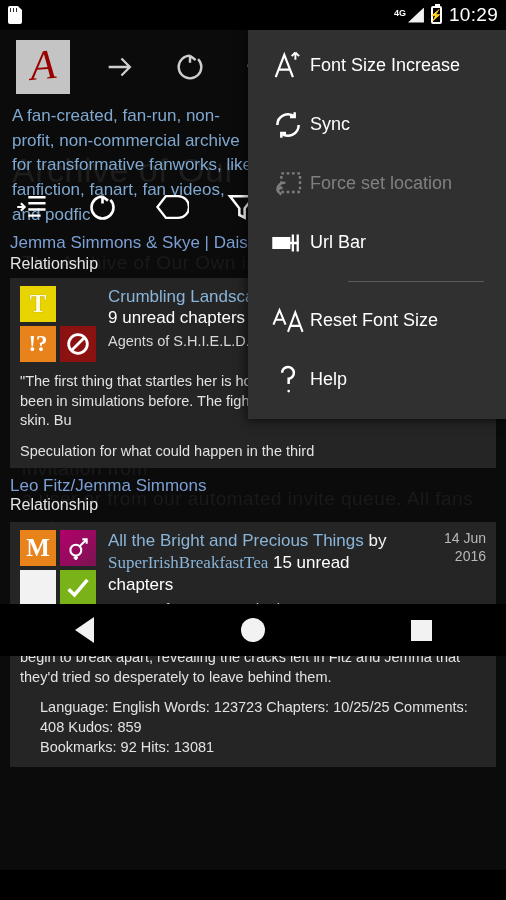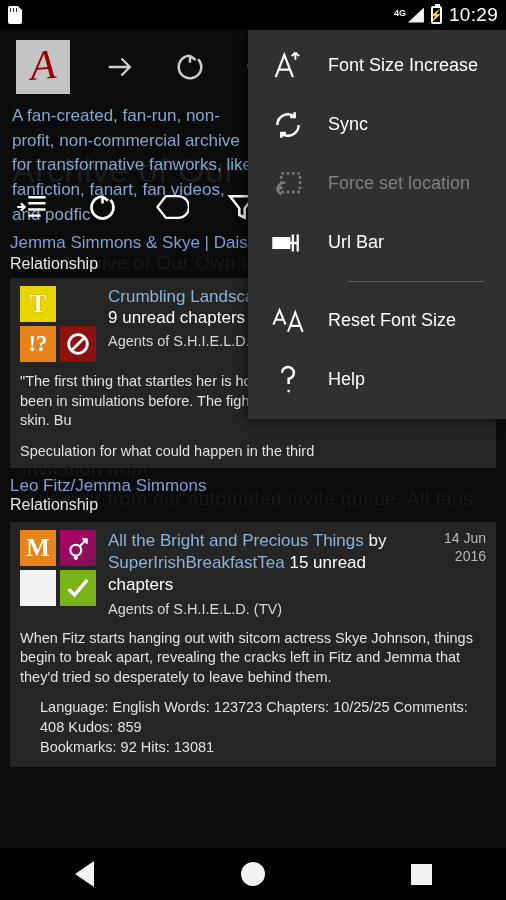--- a/index.html
+++ b/index.html
@@ -2,21 +2,21 @@
 <html><head>
 <meta charset="utf-8">
 <style>
   * { box-sizing: border-box; margin: 0; padding: 0; }
   html, body {
     width: 506px; height: 900px;
     background: #000;
     font-family: "Liberation Sans", sans-serif;
     overflow: hidden;
   }
-  #app { position: relative; width: 506px; height: 900px; background: #0a0a0a; }
+  #app { position: relative; width: 506px; height: 656px; background: #0a0a0a; }
 
   
   .statusbar {
     position: absolute; top: 0; left: 0; width: 506px; height: 30px;
     background: #000; display: flex; align-items: center;
     padding: 0 8px;
   }
   .sb-left { display: flex; align-items: center; gap: 6px; }
   .sb-right { margin-left: auto; display: flex; align-items: center; gap: 7px; }
   .sd-icon { width: 14px; height: 18px; position: relative; }
@@ -86,38 +86,38 @@
   .sym.cat4 i { display:block; }
   .sym.category-het { background: linear-gradient(135deg,#b3006b,#7d1352); }
   .sym.blank { background:#f2f2f2; }
   .sym.check { background:#7ab317; }
   .sym.noblock { background:#8c1212; }
 
   .card-title { flex:1 1 auto; min-width:0; padding-left:4px; }
   .t-main { font-size:17px; line-height:1.3; }
   .t-link { color:#8ab4d8; }
   .t-by { color:#f0f0f0; }
-  .t-author { color:#8ab4d8; }
+  .t-author { color:#8ab4d8;font-family:Liberation Serif, serif; }
   .t-unread { color:#ffffff; font-size:17px; }
   .t-fandom { color:#d8d8d8; font-size:14.5px; line-height:1.28; margin-top:4px; }
   .card-date { flex:0 0 auto; color:#b9b9b9; font-size:14px; text-align:right; line-height:1.25; width: 78px;}
   .summary { color:#e2e2e2; font-size:14.5px; line-height:1.35; margin-top:10px; }
   .summary p { margin-bottom: 11px; }
   .summary p:last-child { margin-bottom:0; }
   .stats { color:#e2e2e2; font-size:14.5px; line-height:1.4; margin-top:9px;margin-left:20px; }
 
   .card.clipped { overflow:hidden; }
 
   
   .menu {
     position: absolute; top: 30px; left: 248px; width: 258px;
     background: #303030; padding: 6px 0 10px 0;
     box-shadow: -2px 2px 10px rgba(0,0,0,.6);
   }
-  .menu-item { display:flex; align-items:center; height: 59px; padding-left: 22px; gap: 22px; }
+  .menu-item { display:flex; align-items:center; height: 59px; padding-left: 22px; gap: 4px; }
   .menu-item .mi-icon { width:36px; height:36px; display:flex;align-items:center;justify-content:center; color:#fff; flex:0 0 auto;}
   .menu-item .mi-label { color:#fff; font-size:18px; }
   .menu-item.disabled .mi-icon { color:#7d7d7d; }
   .menu-item.disabled .mi-label { color:#808080; }
   .menu-divider { height:1px; background:#5b5b5b; margin: 9px 22px 9px 100px; }
 
   
   .navbar { position:absolute; bottom:0; left:0; width:506px; height:52px; background:#000; display:flex; align-items:center; justify-content:space-around; }
   .nav-back { width:0;height:0;border-top:13px solid transparent;border-bottom:13px solid transparent;border-right:19px solid #f2f2f2; }
   .nav-home { width:24px;height:24px;border-radius:50%;background:#f2f2f2; }

